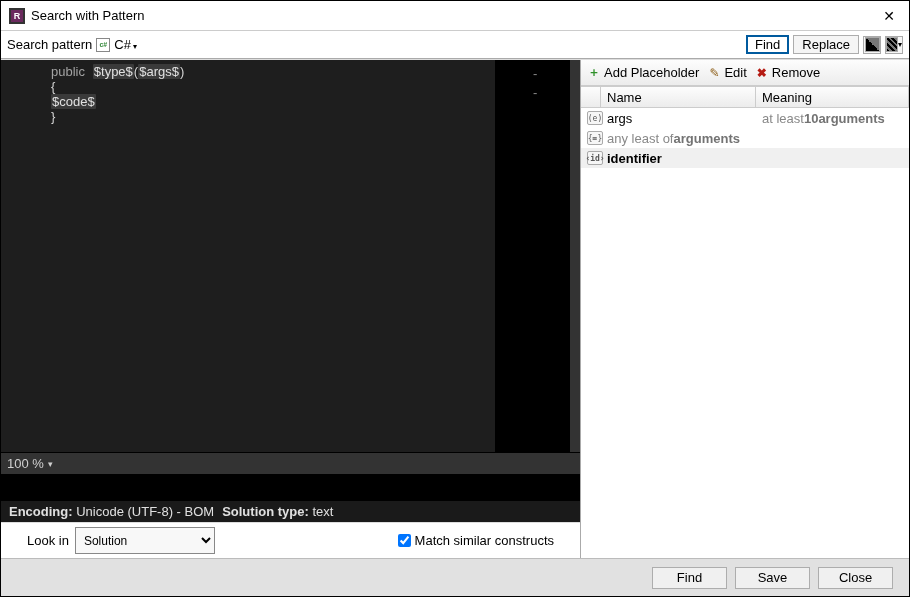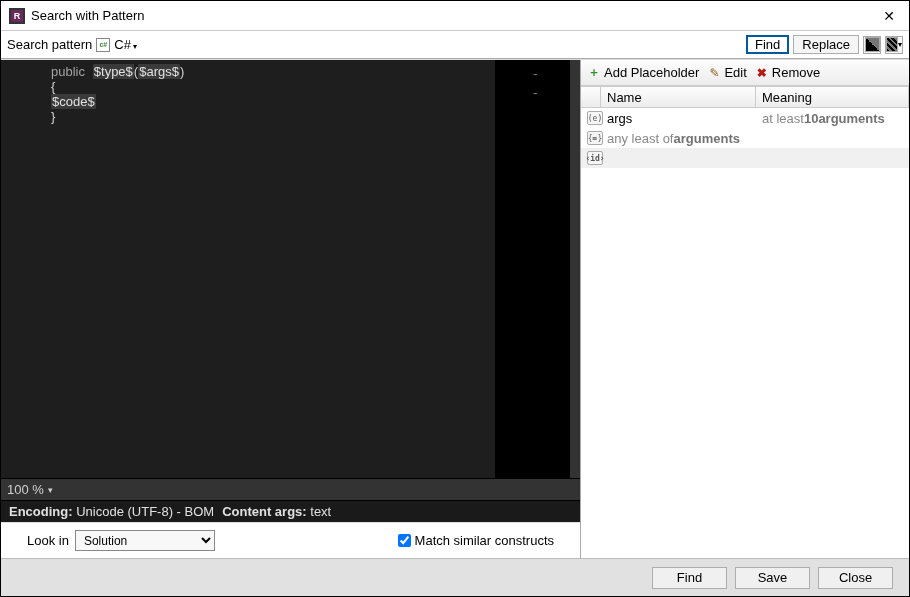--- a/index.html
+++ b/index.html
@@ -25,25 +25,25 @@
   
   .editor-wrap { flex:1; display:flex; flex-direction:column; background:#000; min-height:0; }
   .editor-stack { flex:1; position:relative; display:flex; }
   .code-main { width: 495px; background: #1e1e1e; color: #d4d4d4; font-family: Consolas, monospace; font-size: 13px; padding: 4px 0 4px 50px; white-space: pre; overflow:hidden; position:relative; border-right: 1px solid #000; }
   .code-main .kw { color: #a3a3a3; margin-top: 8px; }
   .code-main .ph { color: #e0e0e0; background: #3a3a3a; padding:0 1px; border-radius:1px; }
   .code-side { flex:1; background:#000; color:#f0f0f0; font-family: Consolas, monospace; font-size:11px; padding:4px; position:relative; overflow:hidden; }
   .code-side .sep { position:absolute; top:6px; left:50%; color:#888; font-size:10px; display:flex; flex-direction:column; gap:4px; }
   .side-strip { width:10px; background:#333; }
   .zoombar { height: 22px; background: #333; color: #d0d0d0; display:flex; align-items:center; padding:0 6px; gap:4px; font-size:12px; border-top:1px solid #000;}
-  .infobar { height: 22px; background: #1a1a1a; color: #e0e0e0; display:flex; align-items:center; padding:8px 8px; gap:8px; font-size:12px; border-top:1px solid #000; white-space:nowrap; overflow:hidden;}
+  .infobar { height: 22px; background: #1a1a1a; color: #e0e0e0; display:flex; align-items:center; padding:8px 8px; gap:8px; font-size:12px; border-top:1px solid #000; white-space:nowrap; overflow:hidden;margin-top:26px;}
   .infobar b { font-weight:bold; }
   
   .lookbar { height: 36px; background:#fff; display:flex; align-items:center; padding:0 26px; gap:6px; border-top:1px solid #ddd; }
-  .lookbar select { width: 140px; height:21px; border:1px solid #888; background:#f8f8f8; font-size:12px; padding-left:4px;}
+  .lookbar select { width: 140px; height:27px; border:1px solid #888; background:#f8f8f8; font-size:12px; padding-left:4px;}
   .lookbar .check { margin-left:auto; display:flex; align-items:center; gap:4px;justify-content:center; }
   input[type=checkbox] { width:13px; height:13px; }
   
   .right-toolbar { height: 26px; display:flex; align-items:center; gap:8px; padding:0 6px; background:linear-gradient(#fdfdfd,#ececec); border-bottom:1px solid #ccc; }
   .rt-btn { display:flex; align-items:center; gap:3px; cursor:pointer; }
   .rt-icon { width:14px; height:14px; display:inline-flex; align-items:center; justify-content:center; font-size:12px; }
   .ic-add { color:#2e9029; font-weight:bold; }
   .ic-edit { color:#8a5a12; }
   .ic-remove { color:#b51b13; font-weight:bold; }
   .ph-table { display:flex; flex-direction:column; flex:1; overflow:auto; }
@@ -112,21 +112,21 @@
             </div>
         </div>
         <div class="side-strip"></div>
       </div>
       <div class="zoombar">
         <span>100 %</span>
         <span style="font-size:9px;">▾</span>
       </div>
       <div class="infobar">
         <span><b>Encoding:</b> <span>Unicode (UTF-8) - BOM</span></span>
-        <span><b>Content args:</b> <span>text</span></span>
+        <span><b>Solution type:</b> <span>text</span></span>
       </div>
     </div>
     <div class="lookbar">
       <span>Look in</span>
       <select>
         <option>Solution</option>
       </select>
       <label class="check">
         <input type="checkbox" checked="" style="">
         <span>Match similar constructs</span>
@@ -173,20 +173,21 @@
           </span>
         <span class="col col-mean mean-dim">
             <span>any least of </span>
             <b>arguments</b>
           </span>
       </div>
       <div class="ph-row selected">
         <span class="col col-icon">
             <span class="ph-icon">‹id›</span>
           </span>
+        <span class="col col-mean">identifier</span>
       </div>
     </div>
   </div>
 </div>
 
 <div class="footer">
   <button>Find</button>
   <button>Save</button>
   <button>Close</button>
 </div>

